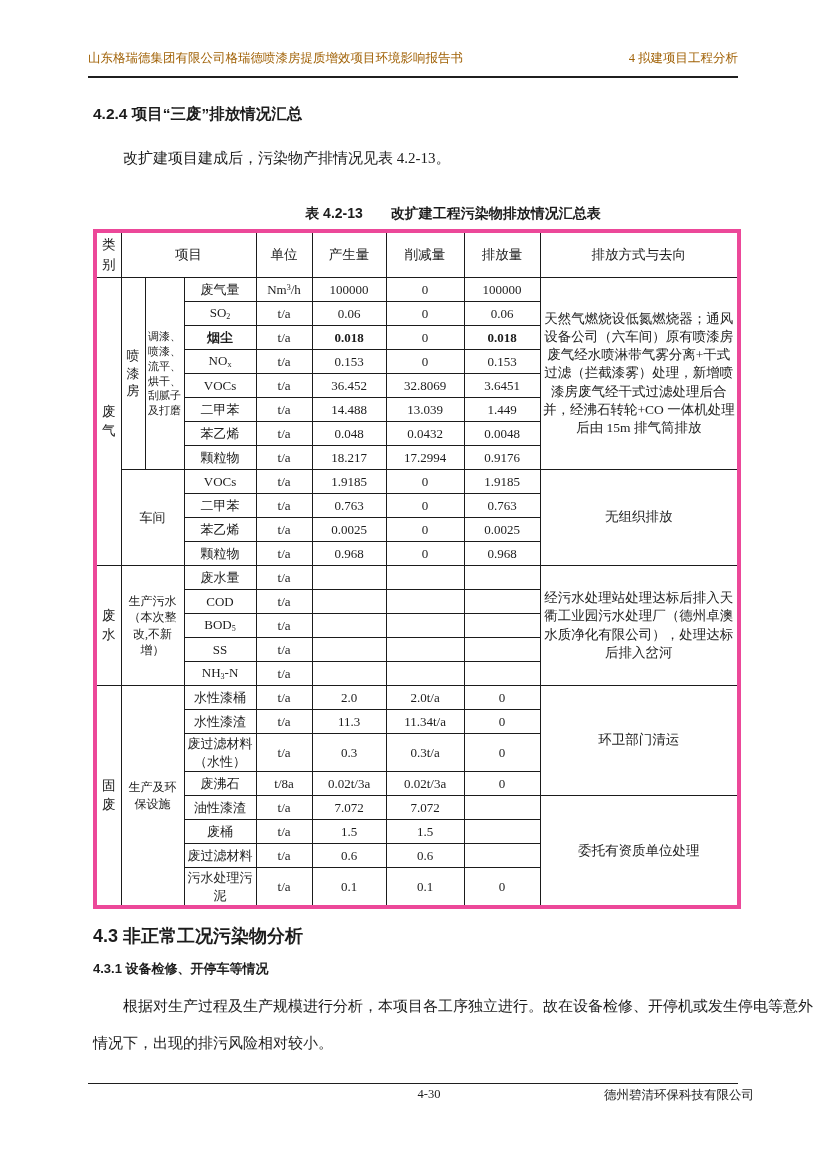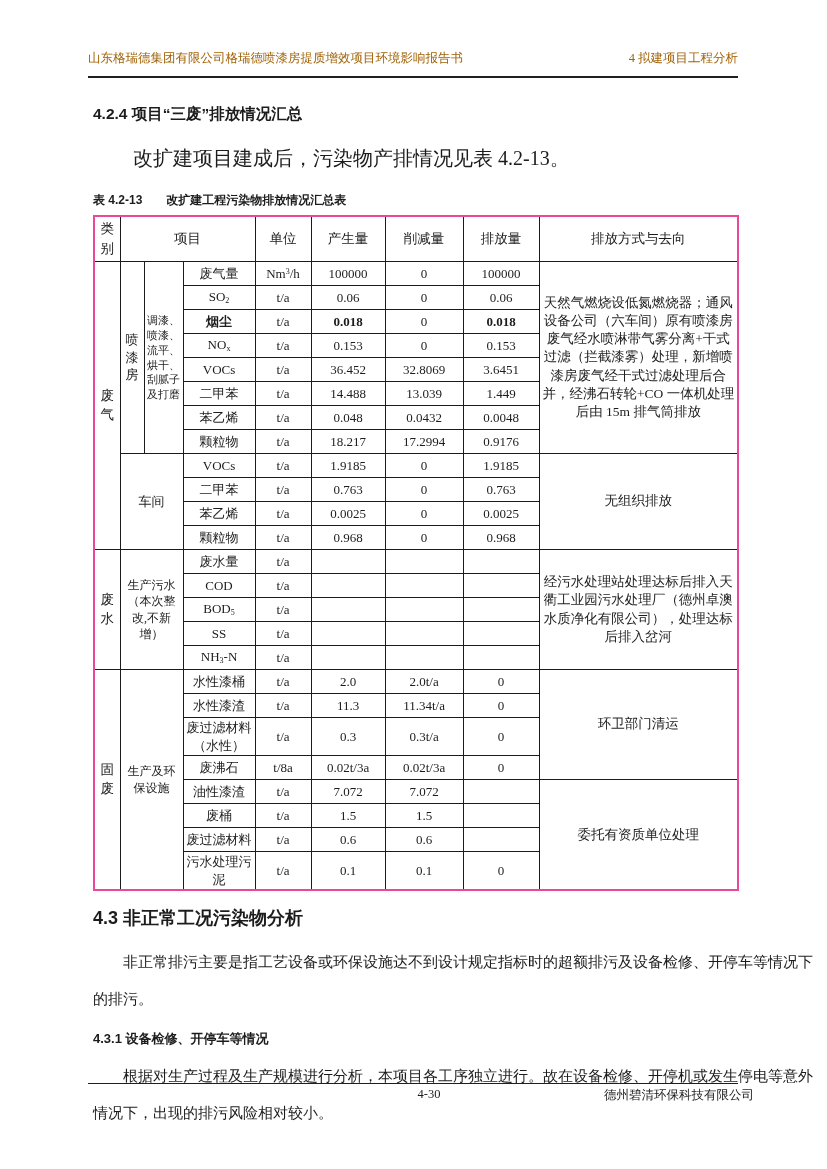--- a/index.html
+++ b/index.html
@@ -7,23 +7,23 @@
     position:relative;width:827px;height:1169px;background:#ffffff;margin:0 auto;
     font-family:"Liberation Serif","DejaVu Serif",serif;color:#1c1c1c;overflow:hidden;
   }
   .running-header{
     position:absolute;left:88px;top:50px;width:650px;
     display:flex;justify-content:space-between;font-size:12.5px;color:#a16207;
   }
   .header-rule{position:absolute;left:88px;top:76px;width:650px;border-top:2px solid #1f1f1f;}
   .content{position:absolute;left:93px;top:92px;width:720px;}
   .h-424{font-family:"Liberation Sans","DejaVu Sans",sans-serif;font-weight:bold;font-size:15.5px;margin:12px 0 0 0;}
-  .para-1{font-size:20px;margin:22px 0 0 0;text-indent:2em;line-height:22px;}
-  .tbl-title{font-family:"Liberation Sans","DejaVu Sans",sans-serif;font-weight:bold;font-size:12px;text-align:left;margin:23px 0 6px 0;white-space:pre-wrap;}
-  table.summary{border-collapse:collapse;width:644px;table-layout:fixed;border:2px solid #ec4899;font-size:13px;}
+  .para-1{font-size:15px;margin:22px 0 0 0;text-indent:2em;line-height:22px;}
+  .tbl-title{font-family:"Liberation Sans","DejaVu Sans",sans-serif;font-weight:bold;font-size:14px;text-align:center;margin:36px 0 6px 0;white-space:pre-wrap;}
+  table.summary{border-collapse:collapse;width:644px;table-layout:fixed;border:4px solid #ec4899;font-size:13px;}
   table.summary th,table.summary td{
     border:1px solid #1b1b1b;text-align:center;vertical-align:middle;
     padding:1px 2px;line-height:1.35;word-break:break-all;
   }
   table.summary th{font-weight:normal;height:42px;font-size:13.5px;line-height:1.5;}
   table.summary td{height:21px;}
   td.vcat{line-height:2.1;font-size:13.5px;}
   td.vroom{line-height:2.5;font-size:13px;}
   td.proc{font-size:11px;line-height:1.75;padding:1px 1px;font-family:Liberation Serif, serif;}
   td.src{font-size:12px;line-height:1.6;padding:1px 1px;}
@@ -267,21 +267,20 @@
             <td>污水处理污泥</td>
             <td>t/a</td>
             <td>0.1</td>
             <td>0.1</td>
             <td>0</td>
           </tr>
         </tbody>
     </table>
 
     <div class="h-43">4.3 非正常工况污染物分析</div>
-    <div class="para-43">非正常排污主要是指工艺设备或环保设施达不到设计规定指标时的超额排污及设备检修、开停车等情况下的排污。</div>
 
     <div class="h-431">4.3.1 设备检修、开停车等情况</div>
     <div class="para-431">根据对生产过程及生产规模进行分析，本项目各工序独立进行。故在设备检修、开停机或发生停电等意外情况下，出现的排污风险相对较小。</div>
 
   </div>
 
   <div class="footer-rule"></div>
   <div class="page-footer">
     <span class="page-num">4-30</span>
     <span class="footer-company">德州碧清环保科技有限公司</span>

